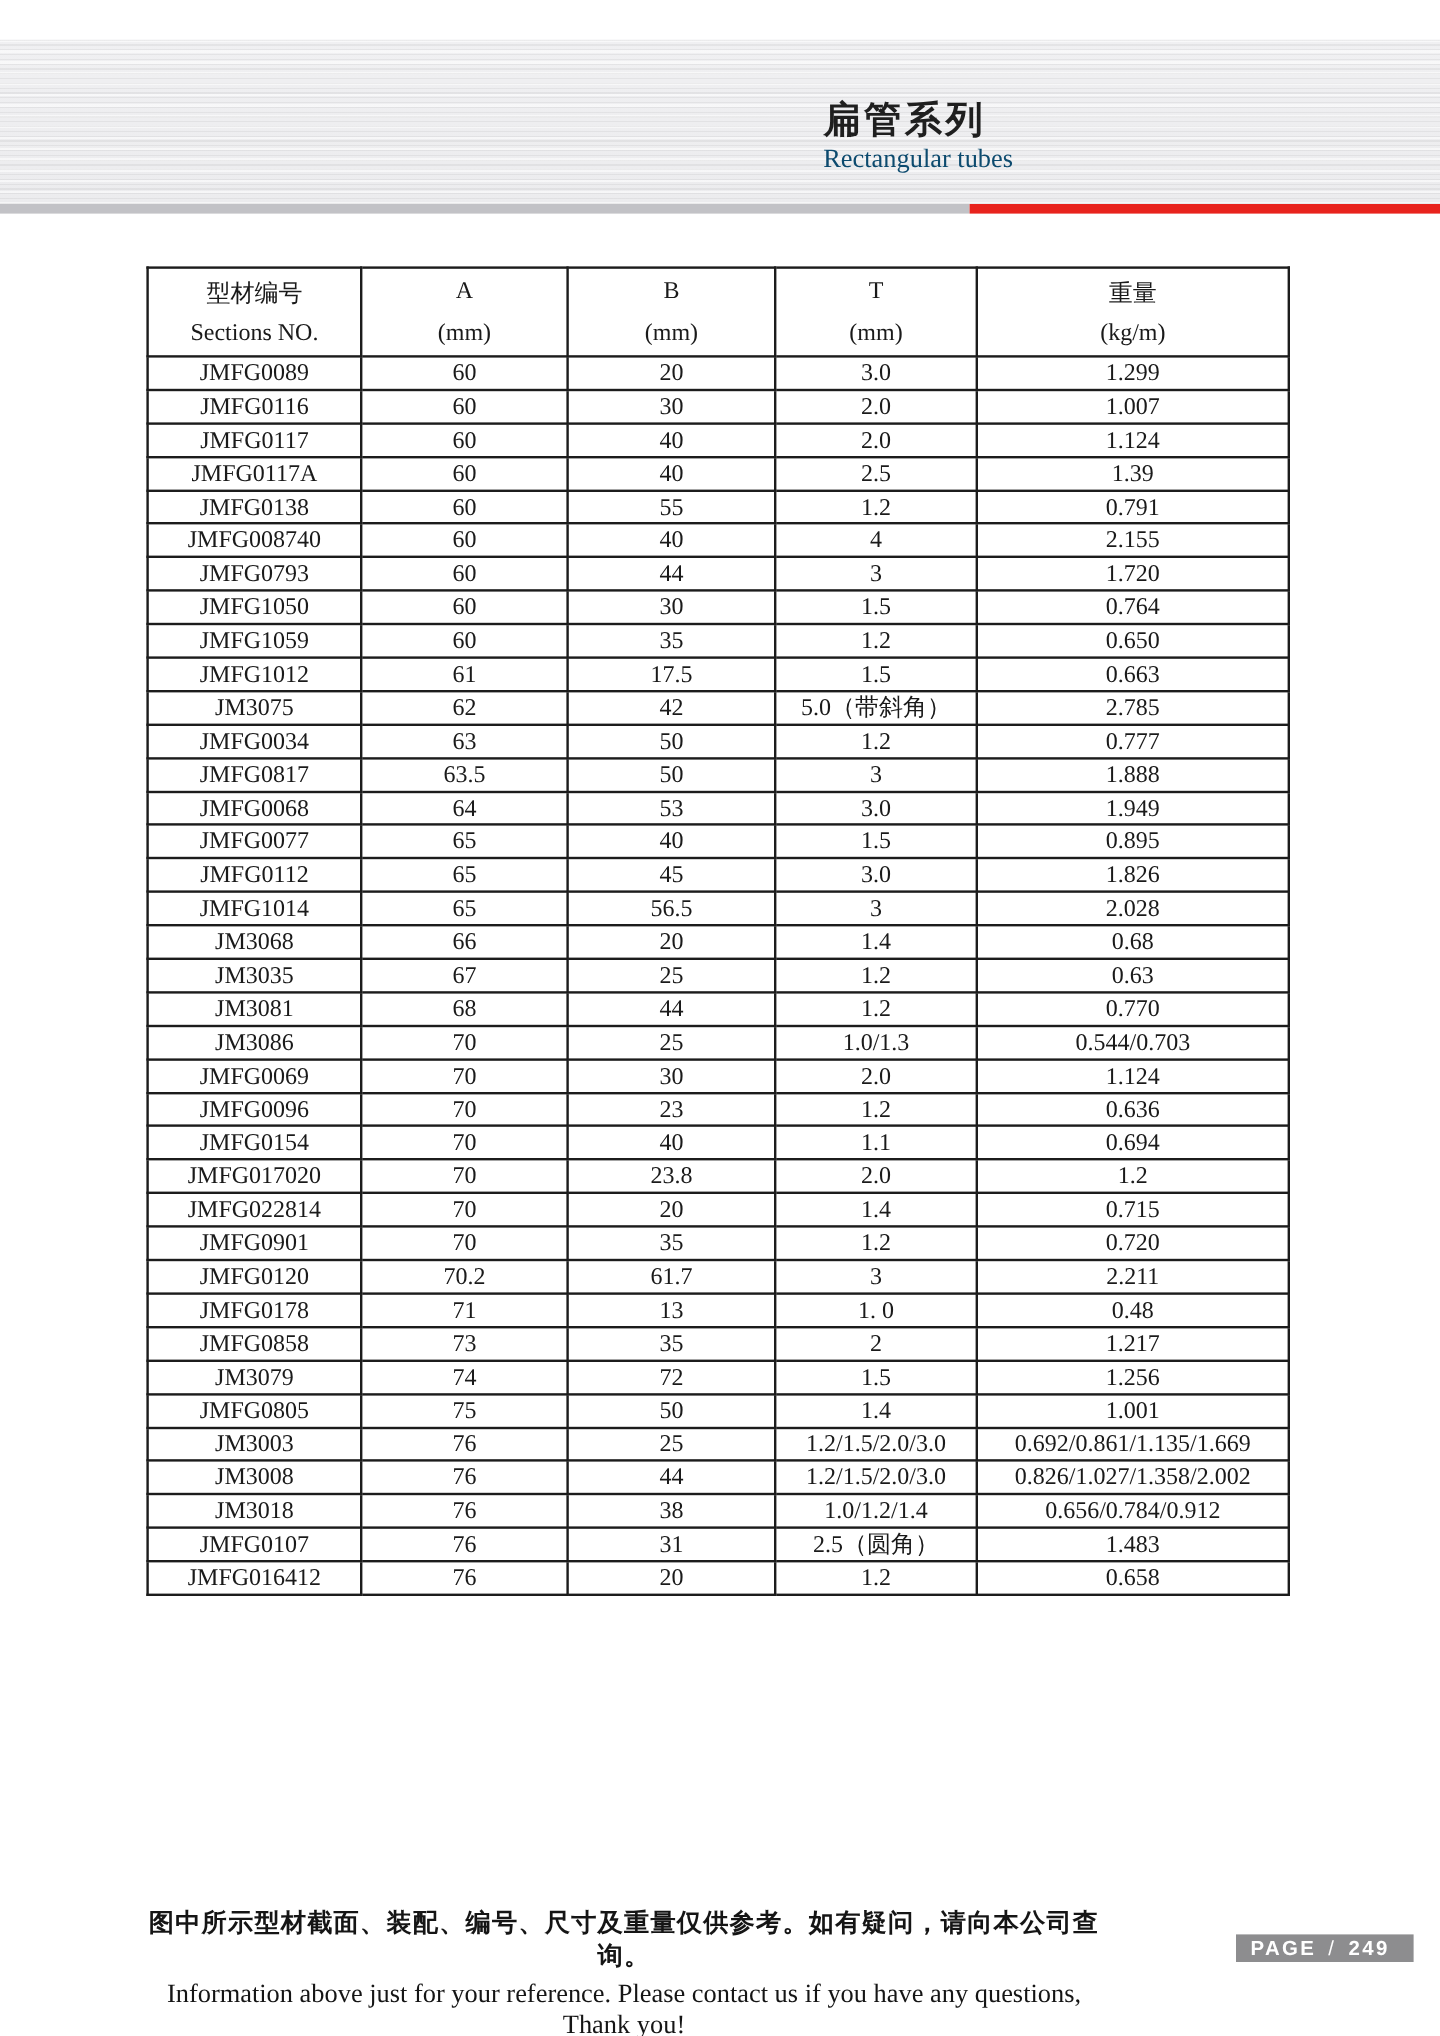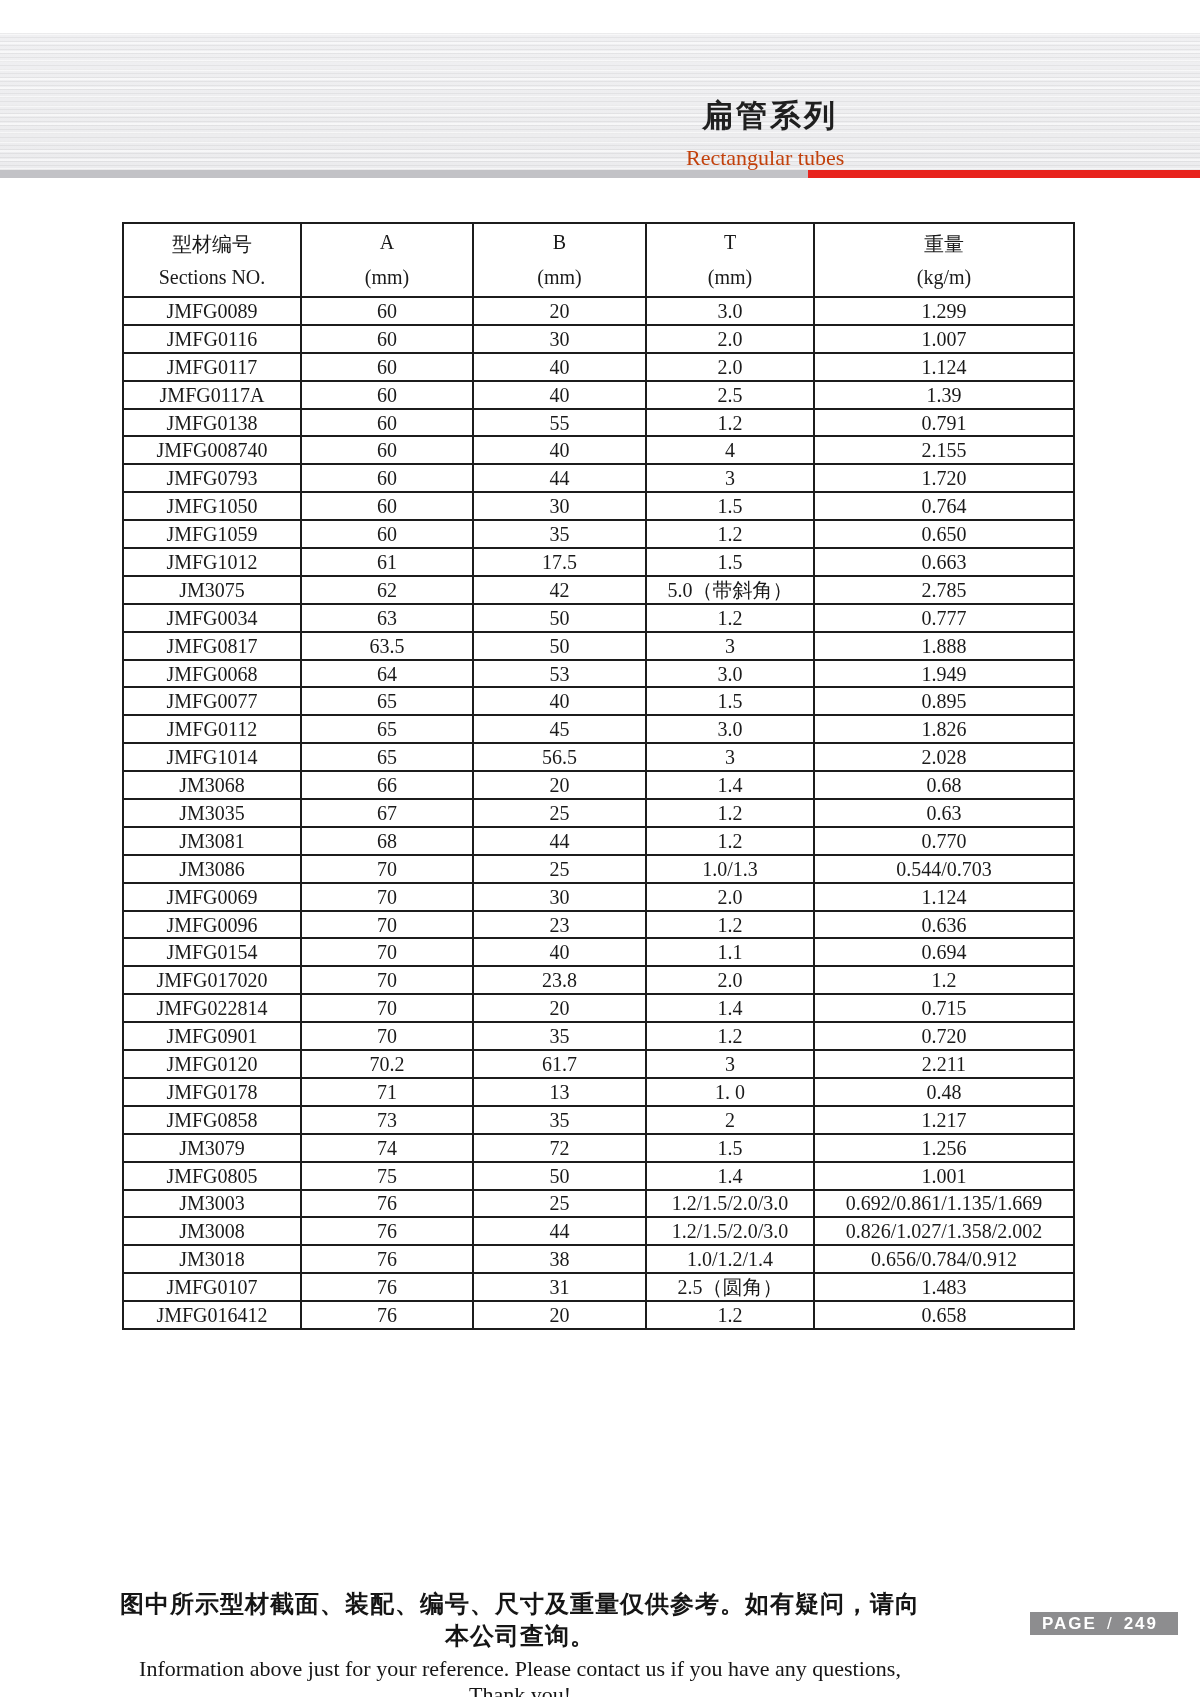--- a/index.html
+++ b/index.html
@@ -11,25 +11,25 @@
   .hero{
     position:absolute;left:0;top:33px;width:1200px;height:137px;
     background-image:
       repeating-linear-gradient(to bottom, rgba(0,0,0,0.05) 0 1px, rgba(0,0,0,0) 1px 4px),
       repeating-linear-gradient(to bottom, rgba(255,255,255,0.55) 0 2px, rgba(255,255,255,0) 2px 9px),
       linear-gradient(#f0f0f2,#ececee);
   }
   .title-block{position:absolute;left:686px;top:84px;line-height:1;}
   .title-cn{
     font-family:"Liberation Sans","DejaVu Sans",sans-serif;
-    font-size:31px;font-weight:700;letter-spacing:3px;color:#1f1f1f;margin:16px;
+    font-size:31px;font-weight:700;letter-spacing:3px;color:#1f1f1f;margin:0;
   }
   .title-en{
     font-family:"Liberation Serif","DejaVu Serif",serif;
-    font-size:22px;color:#c2410c;margin:6px 0 0 0;
+    font-size:22px;color:#0c4a6e;margin:6px 0 0 0;
   }
   .divider-bar{position:absolute;left:0;top:170px;width:1200px;height:8px;display:flex;}
   .divider-gray{width:808px;height:100%;}
   .divider-red{flex:1;height:100%;}
 
   
   table.spec{
     position:absolute;left:122px;top:222px;width:951px;
     border-collapse:collapse;table-layout:fixed;
     font-size:20px;
@@ -46,21 +46,21 @@
   table.spec thead th{height:72px;}
   .th-inner{display:flex;flex-direction:column;justify-content:space-between;height:58px;padding:7px 11px;}
   table.spec tbody td{height:25.9px;line-height:1;}
 
   
   .footer-note{
     position:absolute;left:120px;top:1588px;width:800px;text-align:center;
   }
   .note-cn{
     font-family:"Liberation Sans","DejaVu Sans",sans-serif;
-    font-size:24px;font-weight:600;color:#151515;margin:0;letter-spacing:1px;
+    font-size:21px;font-weight:600;color:#151515;margin:0;letter-spacing:1px;
   }
   .note-en{
     font-family:"Liberation Serif","DejaVu Serif",serif;
     font-size:22px;color:#151515;margin:4px 0 0 0;
   }
   .page-badge{
     position:absolute;left:1030px;top:1612px;width:148px;height:23px;
     display:flex;align-items:center;
     font-family:"Liberation Sans","DejaVu Sans",sans-serif;
     font-weight:700;font-size:17px;color:#ffffff;letter-spacing:2px;

